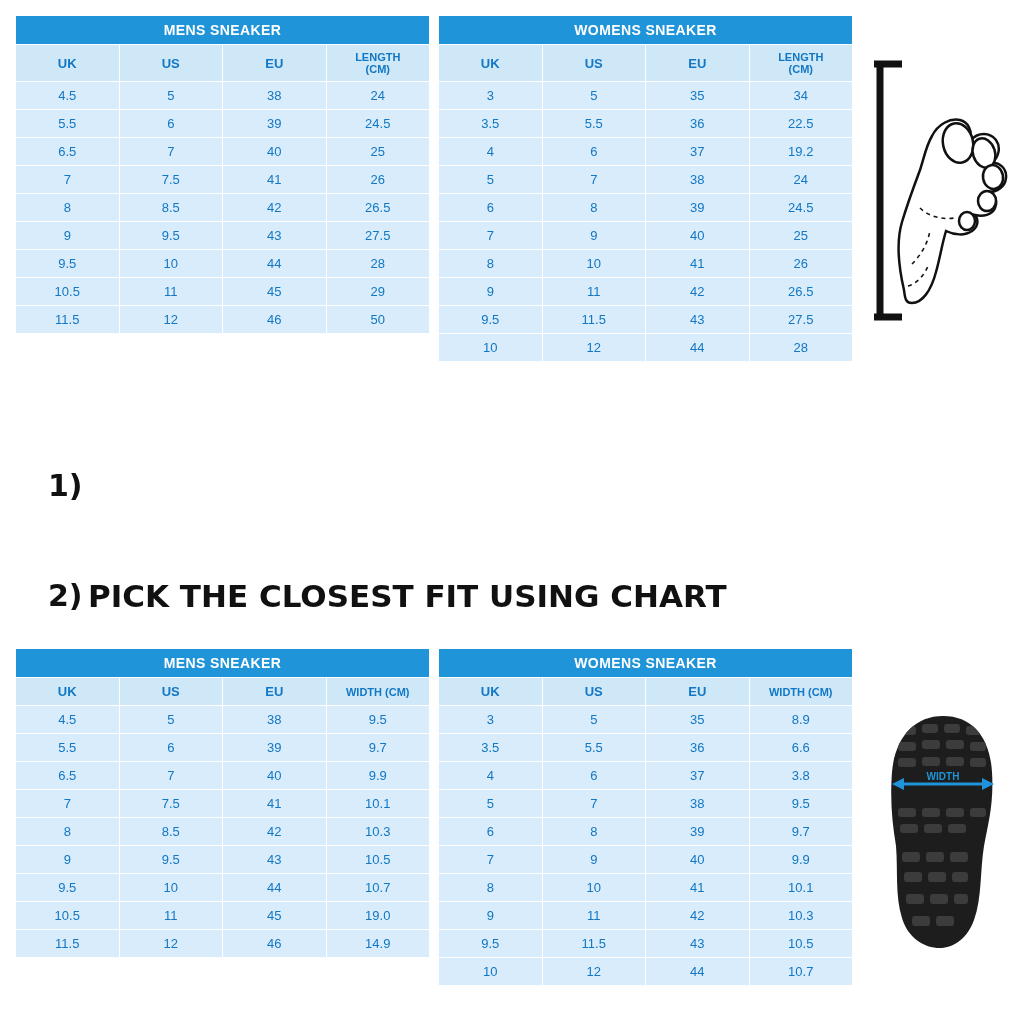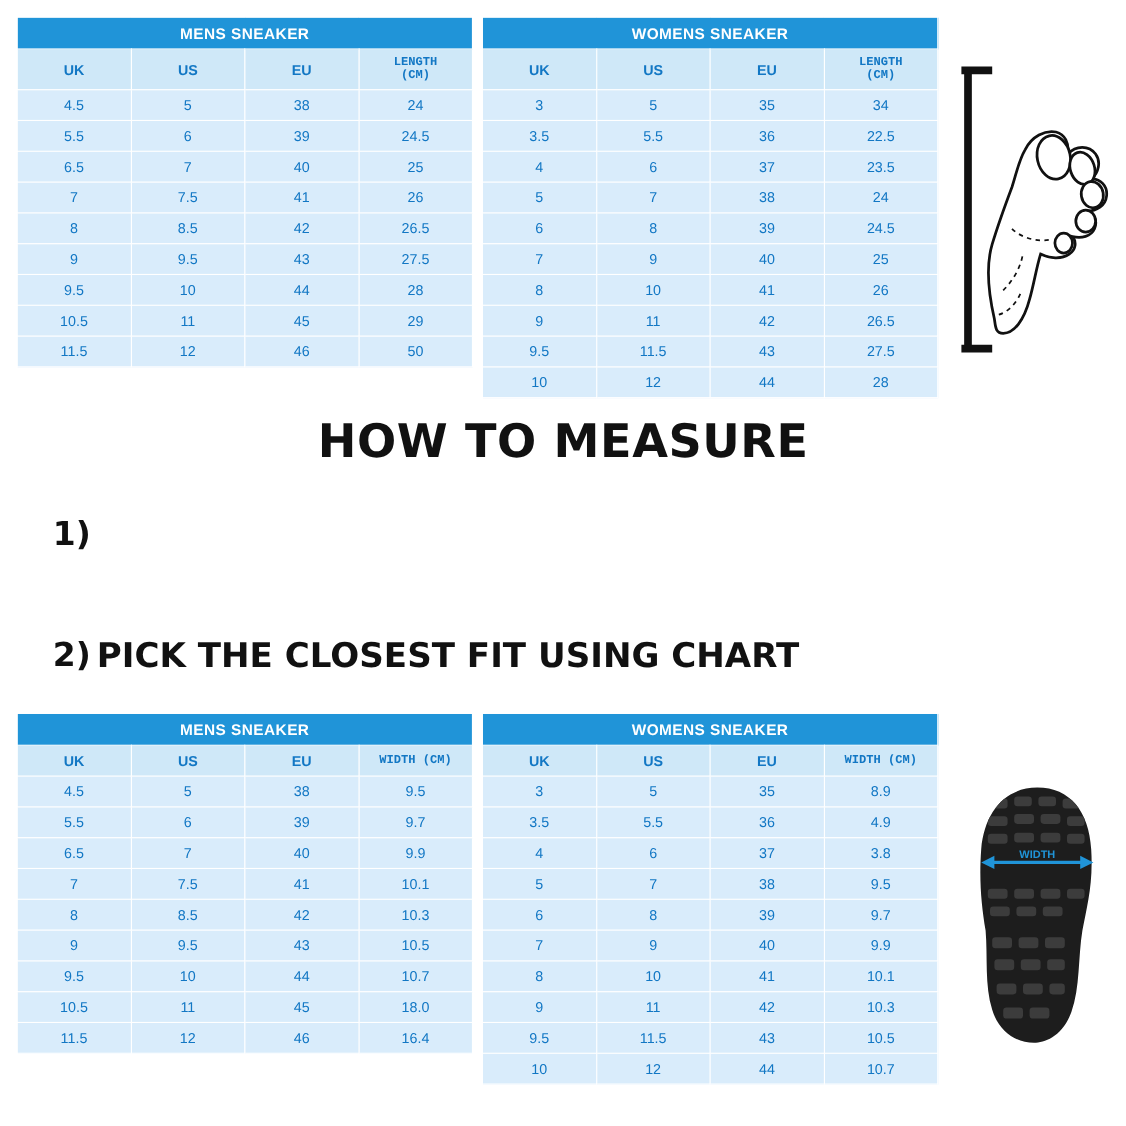--- a/index.html
+++ b/index.html
@@ -42,21 +42,20 @@
     color: #1277c4;
     font-size: 13px;
     font-weight: bold;
     padding: 6px 16px;
     text-align: center;
     border: 1px solid #ffffff;
   }
   .size-table .head-row th.small {
     font-size: 11px;
     font-weight: bold;
-    font-family: Liberation Mono, monospace;
   }
   .size-table td {
     background: #d9ecfb;
     color: #1277c4;
     font-size: 13px;
     text-align: center;
     padding: 6px 0;
     border: 1px solid #ffffff;
   }
 
@@ -207,21 +206,21 @@
       <tr>
         <td>3.5</td>
         <td>5.5</td>
         <td>36</td>
         <td>22.5</td>
       </tr>
       <tr>
         <td>4</td>
         <td>6</td>
         <td>37</td>
-        <td>23.5</td>
+        <td>19.2</td>
       </tr>
       <tr>
         <td>5</td>
         <td>7</td>
         <td>38</td>
         <td>24</td>
       </tr>
       <tr>
         <td>6</td>
         <td>8</td>
@@ -277,21 +276,20 @@
     <ellipse cx="116" cy="95" rx="11" ry="15" transform="rotate(-18 116 95)" fill="#ffffff" stroke="#111111" stroke-width="2.5"></ellipse>
     <ellipse cx="125" cy="119" rx="10" ry="12" transform="rotate(-10 125 119)" fill="#ffffff" stroke="#111111" stroke-width="2.5"></ellipse>
     <ellipse cx="119" cy="143" rx="9" ry="10" fill="#ffffff" stroke="#111111" stroke-width="2.5"></ellipse>
     <ellipse cx="99" cy="163" rx="8" ry="9" fill="#ffffff" stroke="#111111" stroke-width="2.5"></ellipse>
 
     <path d="M52 150 C60 158 74 162 86 160" stroke="#111111" stroke-width="1.6" fill="none" stroke-dasharray="4 4"></path>
     <path d="M44 206 C52 198 60 186 62 172" stroke="#111111" stroke-width="1.6" fill="none" stroke-dasharray="4 4"></path>
     <path d="M40 228 C48 226 56 218 60 208" stroke="#111111" stroke-width="1.6" fill="none" stroke-dasharray="4 4"></path>
   </svg>
 
-  <div class="how-to-measure">HOW TO MEASURE</div>
 
   <div class="step" id="step-1-num">1)</div>
   <div class="step" id="step-2-num">2)</div>
   <div class="step" id="step-2-text">PICK THE CLOSEST FIT USING CHART</div>
 
   <table class="size-table" id="mens-width-table">
     <thead>
       <tr class="title-row">
         <th colspan="4">MENS SNEAKER</th>
       </tr>
@@ -342,27 +340,27 @@
       <tr>
         <td>9.5</td>
         <td>10</td>
         <td>44</td>
         <td>10.7</td>
       </tr>
       <tr>
         <td>10.5</td>
         <td>11</td>
         <td>45</td>
-        <td>18.0</td>
+        <td>19.0</td>
       </tr>
       <tr>
         <td>11.5</td>
         <td>12</td>
         <td>46</td>
-        <td>16.4</td>
+        <td>14.9</td>
       </tr>
     </tbody>
   </table>
 
   <table class="size-table" id="womens-width-table">
     <thead>
       <tr class="title-row">
         <th colspan="4">WOMENS SNEAKER</th>
       </tr>
       <tr class="head-row">
@@ -376,21 +374,21 @@
       <tr>
         <td>3</td>
         <td>5</td>
         <td>35</td>
         <td>8.9</td>
       </tr>
       <tr>
         <td>3.5</td>
         <td>5.5</td>
         <td>36</td>
-        <td>4.9</td>
+        <td>6.6</td>
       </tr>
       <tr>
         <td>4</td>
         <td>6</td>
         <td>37</td>
         <td>3.8</td>
       </tr>
       <tr>
         <td>5</td>
         <td>7</td>

